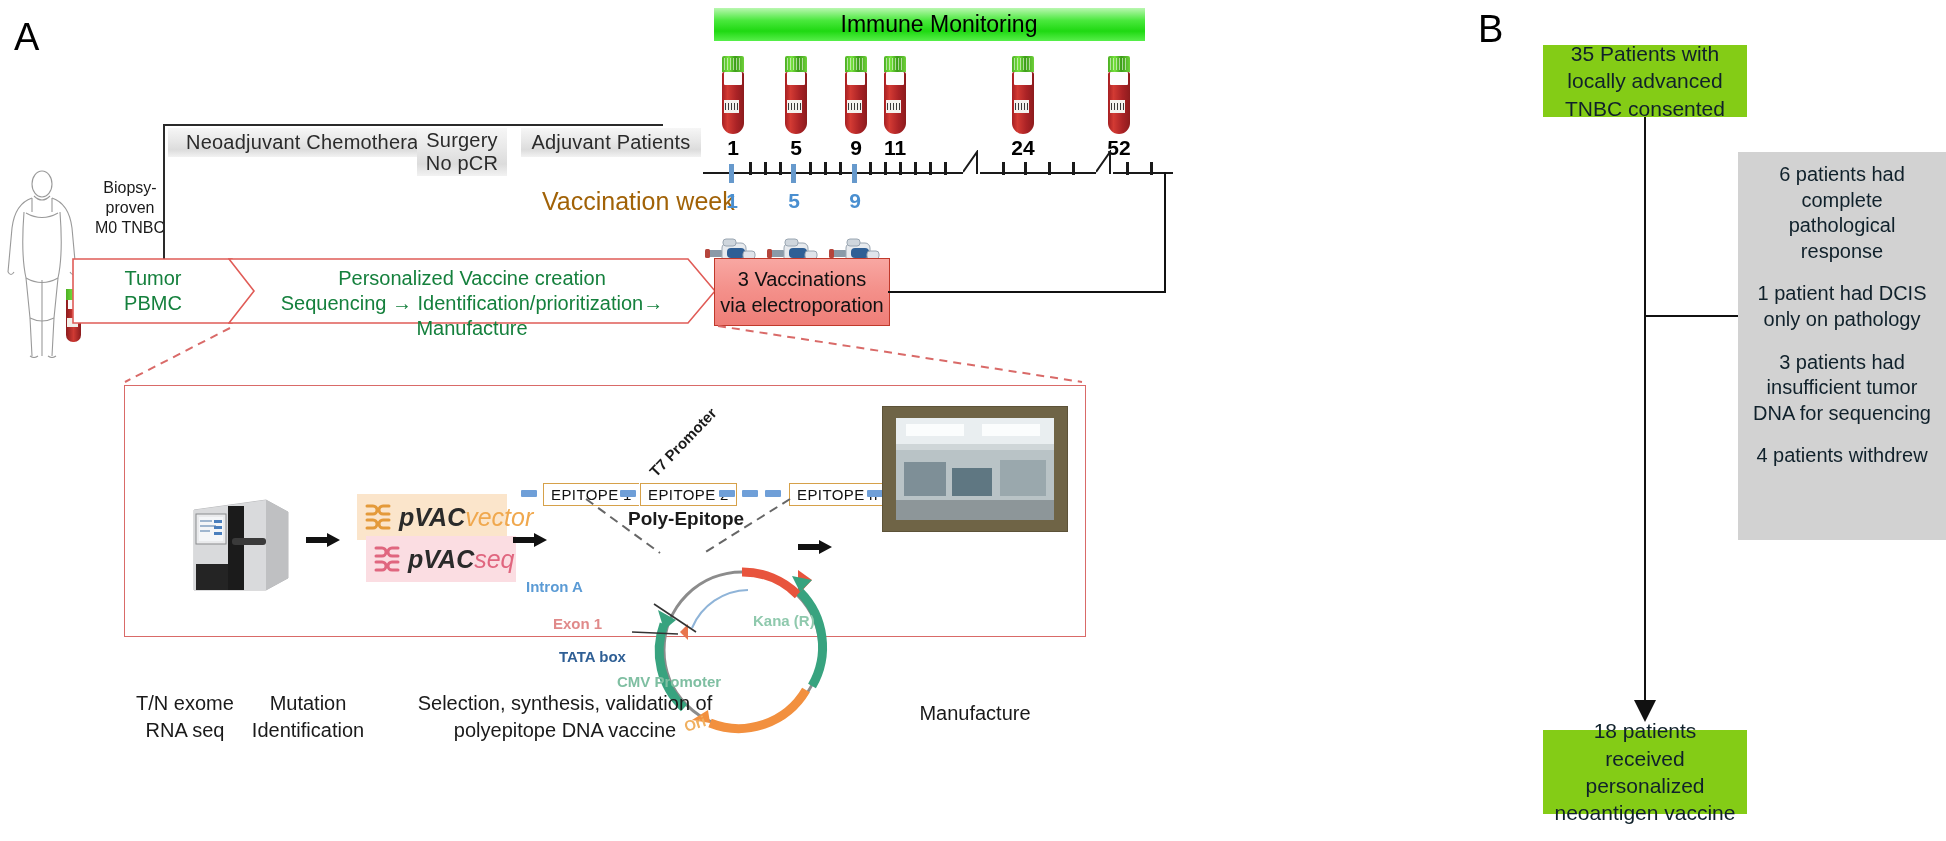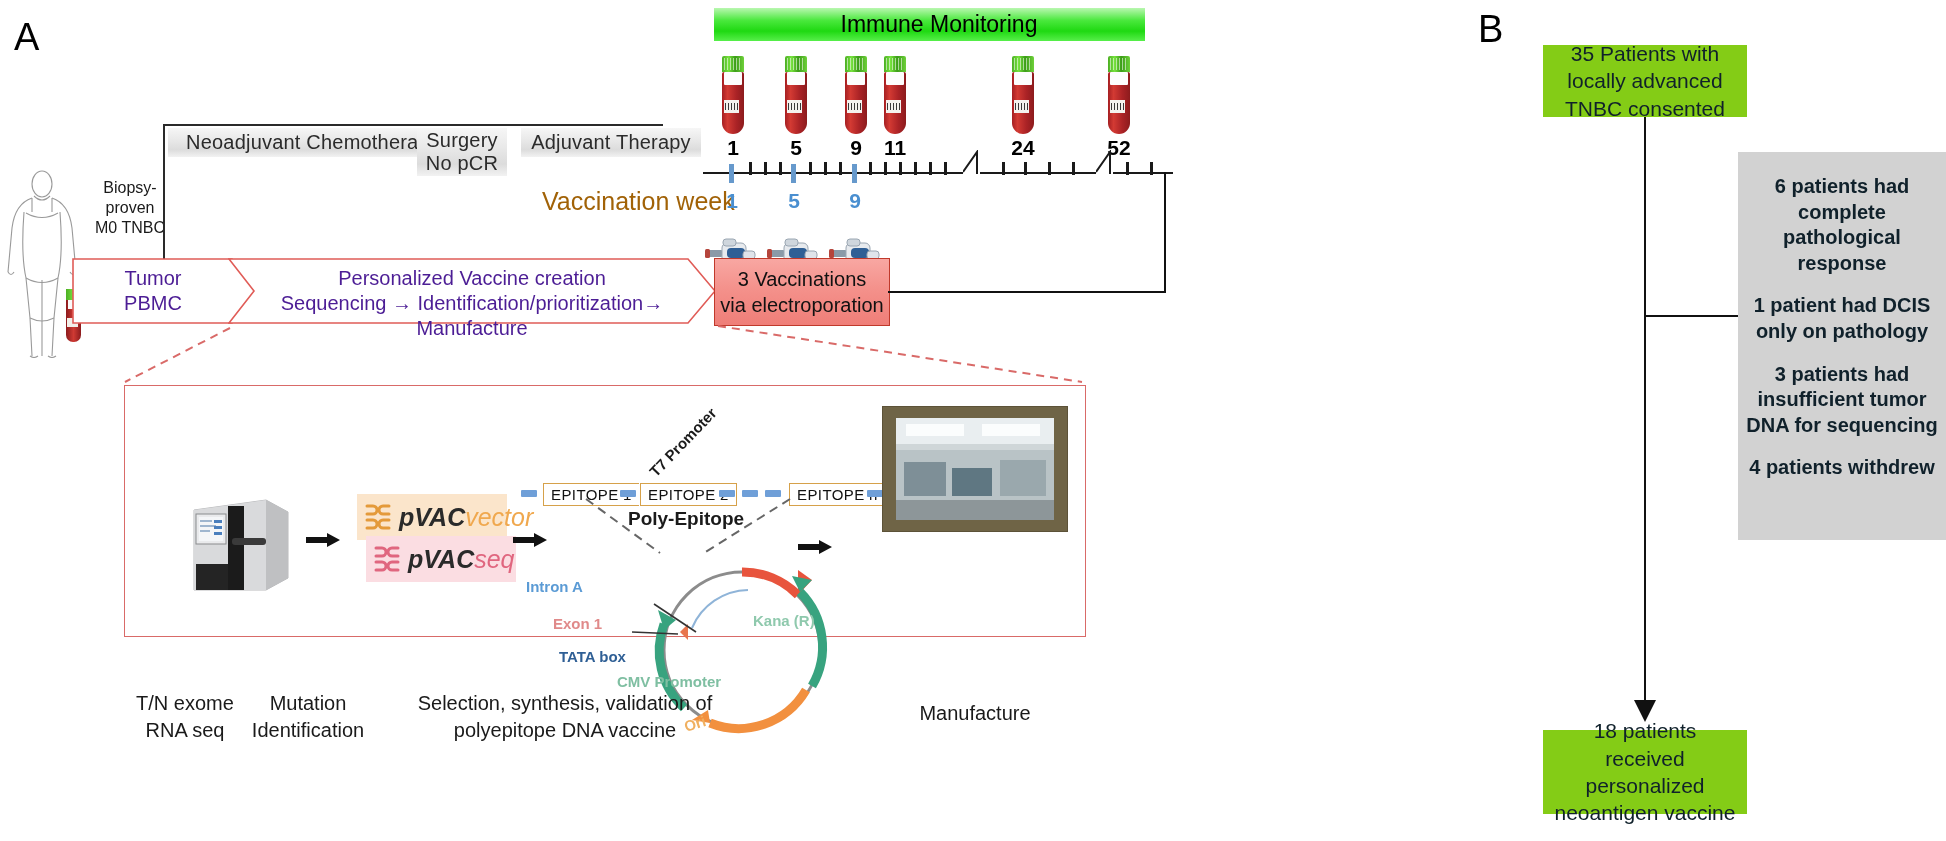--- a/index.html
+++ b/index.html
@@ -40,21 +40,21 @@
   
   .axis{position:absolute;height:2px;background:#1a1a1a;}
   .tick{position:absolute;width:3px;height:13px;background:#1a1a1a;}
   .vtick{position:absolute;width:5px;height:19px;background:#6699cc;}
   .vaxlabel{position:absolute;font-size:21px;font-weight:bold;color:#4a8fd0;transform:translateX(-50%);}
   .vaxword{position:absolute;font-size:25px;color:#a16207;}
 
   
   .chev{position:absolute;}
   .chev svg{display:block;}
-  .chevtext{position:absolute;text-align:center;font-size:20px;color:#4c1d95;line-height:1.25;}
+  .chevtext{position:absolute;text-align:center;font-size:20px;color:#15803d;line-height:1.25;}
 
   .vaccbox{position:absolute;background:linear-gradient(to bottom,#f8a7a2 0%,#f4918b 45%,#ef7e78 100%);
       border:1.6px solid #c0392b;display:flex;flex-direction:column;align-items:center;
       justify-content:center;font-size:20px;color:#111;line-height:1.3;text-align:center;}
 
   .egun{position:absolute;width:52px;height:34px;}
 
   
   .detailbox{position:absolute;border:1.6px solid #d96a68;background:#fff;}
 
@@ -68,21 +68,21 @@
       box-shadow:0 0 0 1px #fff;}
   .dnaseg{position:absolute;height:7px;background:#6f9fd8;border-radius:1px;}
   .plabel{position:absolute;font-size:15px;font-weight:bold;}
   .capt{position:absolute;font-size:20px;text-align:center;line-height:1.35;color:#1a1a1a;}
 
   
   .bluebox{position:absolute;background:#84cc16;display:flex;align-items:center;justify-content:center;
       text-align:center;font-size:21px;color:#10212b;line-height:1.3;padding:6px 10px;box-sizing:border-box;}
   .greybox{position:absolute;background:#d2d2d2;box-sizing:border-box;padding:10px 8px;
       font-size:20px;color:#10212b;line-height:1.28;text-align:center;}
-  .greybox p{margin:12px 0 17px 0;font-weight:bold;}
+  .greybox p{margin:0 0 17px 0;}
   .greybox p:last-child{margin-bottom:0;}
   .bline{position:absolute;background:#111;}
 </style>
 </head>
 <body>
 
 <div class="abs panel-letter" style="left:14px;top:16px;">A</div>
 
 <div class="abs" style="left:4px;top:168px;width:76px;height:190px;">
   <svg viewBox="0 0 76 190" width="76" height="190">
@@ -116,21 +116,21 @@
 </div>
 
 <div class="abs" style="left:163px;top:124px;width:500px;height:2px;background:#2a2a2a;"></div>
 <div class="abs" style="left:163px;top:124px;width:2px;height:174px;background:#2a2a2a;"></div>
 
 <div class="greybar abs" style="left:168px;top:128px;width:290px;height:29px;">Neoadjuvant  Chemotherapy</div>
 <div class="greybar abs" style="left:417px;top:128px;width:90px;height:48px;flex-direction:column;">
   <span>Surgery</span>
   <span>No pCR</span>
 </div>
-<div class="greybar abs" style="left:521px;top:128px;width:180px;height:29px;">Adjuvant  Therapy</div>
+<div class="greybar abs" style="left:521px;top:128px;width:180px;height:29px;">Adjuvant  Patients</div>
 
 <div class="greenbar abs" style="left:714px;top:8px;width:412px;height:33px;padding-left:19px;">Immune Monitoring</div>
 
 <div class="tube" style="left:722px;top:56px;">
   <div class="cap"></div>
   <div class="body">
       <div class="plasma"></div>
       <div class="label"></div>
     </div>
   <div class="wknum">1</div>

